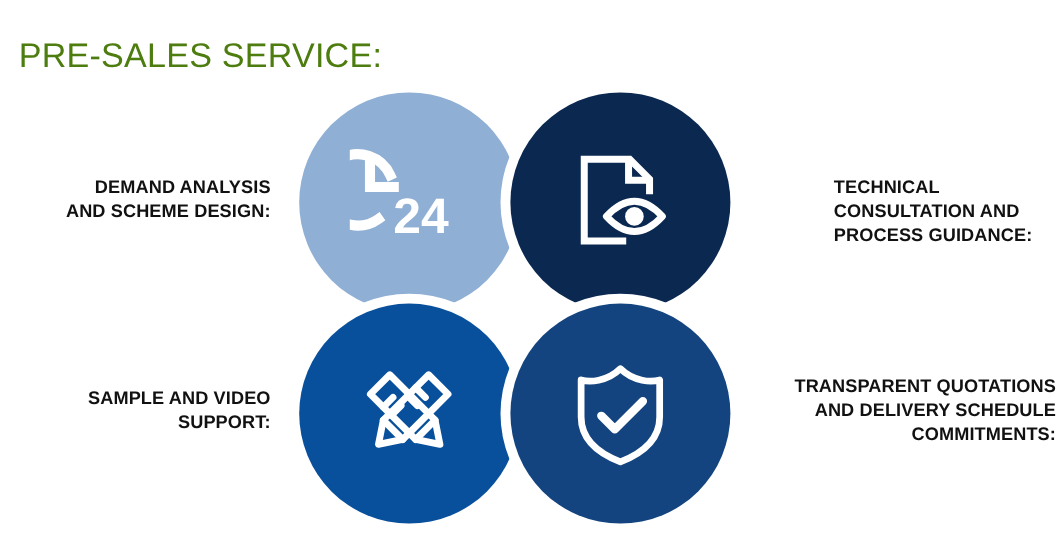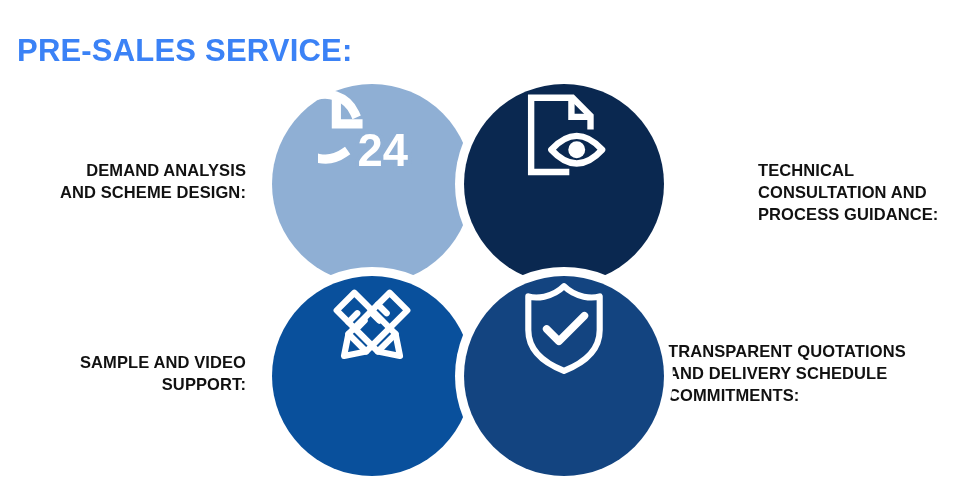--- a/index.html
+++ b/index.html
@@ -13,23 +13,23 @@
     font-family: "Liberation Sans", sans-serif;
     overflow: hidden;
     position: relative;
   }
 
   #page-title {
     position: absolute;
     left: 17px;
     top: 12px;
     font-size: 31px;
-    font-weight: bold;
+    font-weight: normal;
     letter-spacing: 0.2px;
-    color: #3b82f6;
+    color: #4d7c0f;
     white-space: nowrap;
   }
 
   
   #circle-cluster {
     position: absolute;
     left: 272px;
     top: 84px;
     width: 392px;
     height: 392px;
@@ -65,38 +65,38 @@
     height: 218px;
     border-radius: 50%;
     background: #ffffff;
     z-index: -1;
   }
 
   .icon-wrap {
     position: absolute;
     inset: 0;
     display: flex;
-    align-items: flex-start;
+    align-items: center;
     justify-content: center;
   }
 
   
   .label {
     position: absolute;
     font-size: 16.5px;
     font-weight: bold;
     line-height: 1.32;
     color: #111111;
     letter-spacing: 0.1px;
     white-space: pre-line;
   }
   #label-demand  { right: 714px; top: 160px; text-align: right; width: 260px; }
   #label-sample  { right: 714px; top: 352px; text-align: right; width: 260px; }
   #label-technical { left: 726px; top: 160px; text-align: left;  width: 228px; margin-left: 32px; }
-  #label-transparent { left: 668px; top: 341px; text-align: left; width: 292px; }
+  #label-transparent { left: 668px; top: 341px; text-align: right; width: 292px; }
 </style>
 </head>
 <body>
 
 <h1 id="page-title">PRE-SALES SERVICE:</h1>
 
 <div id="circle-cluster">
 
   <div class="petal" id="petal-top-left">
     <div class="disc" style="background:#8FAFD4"></div>

